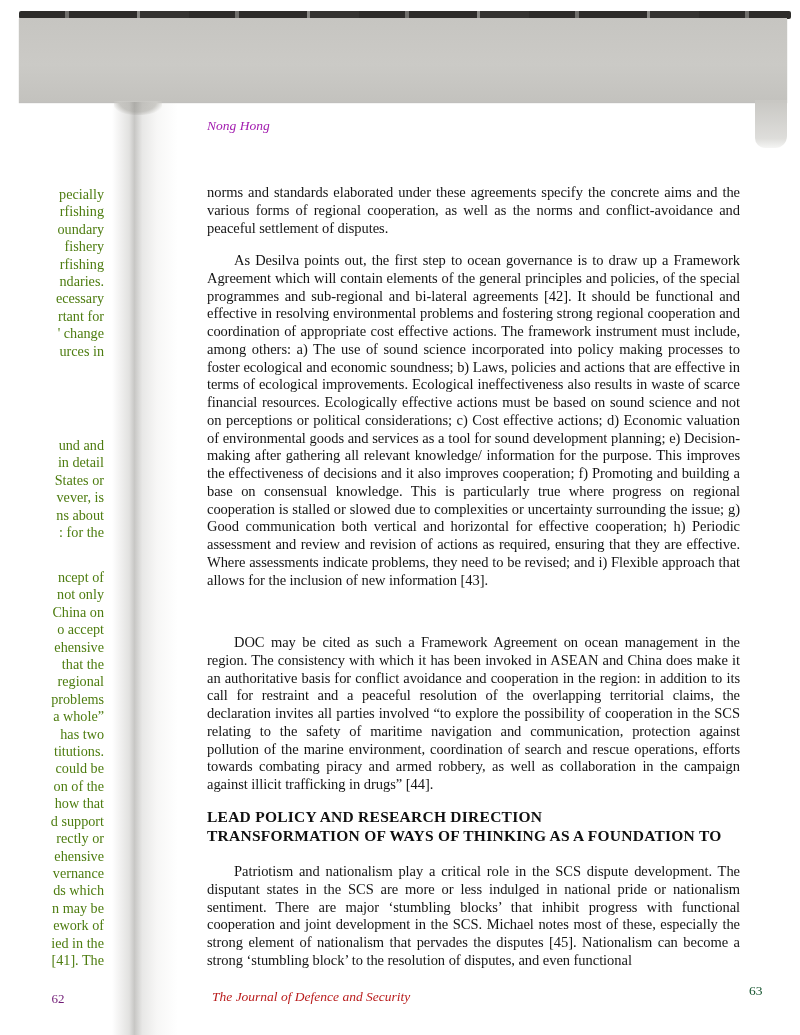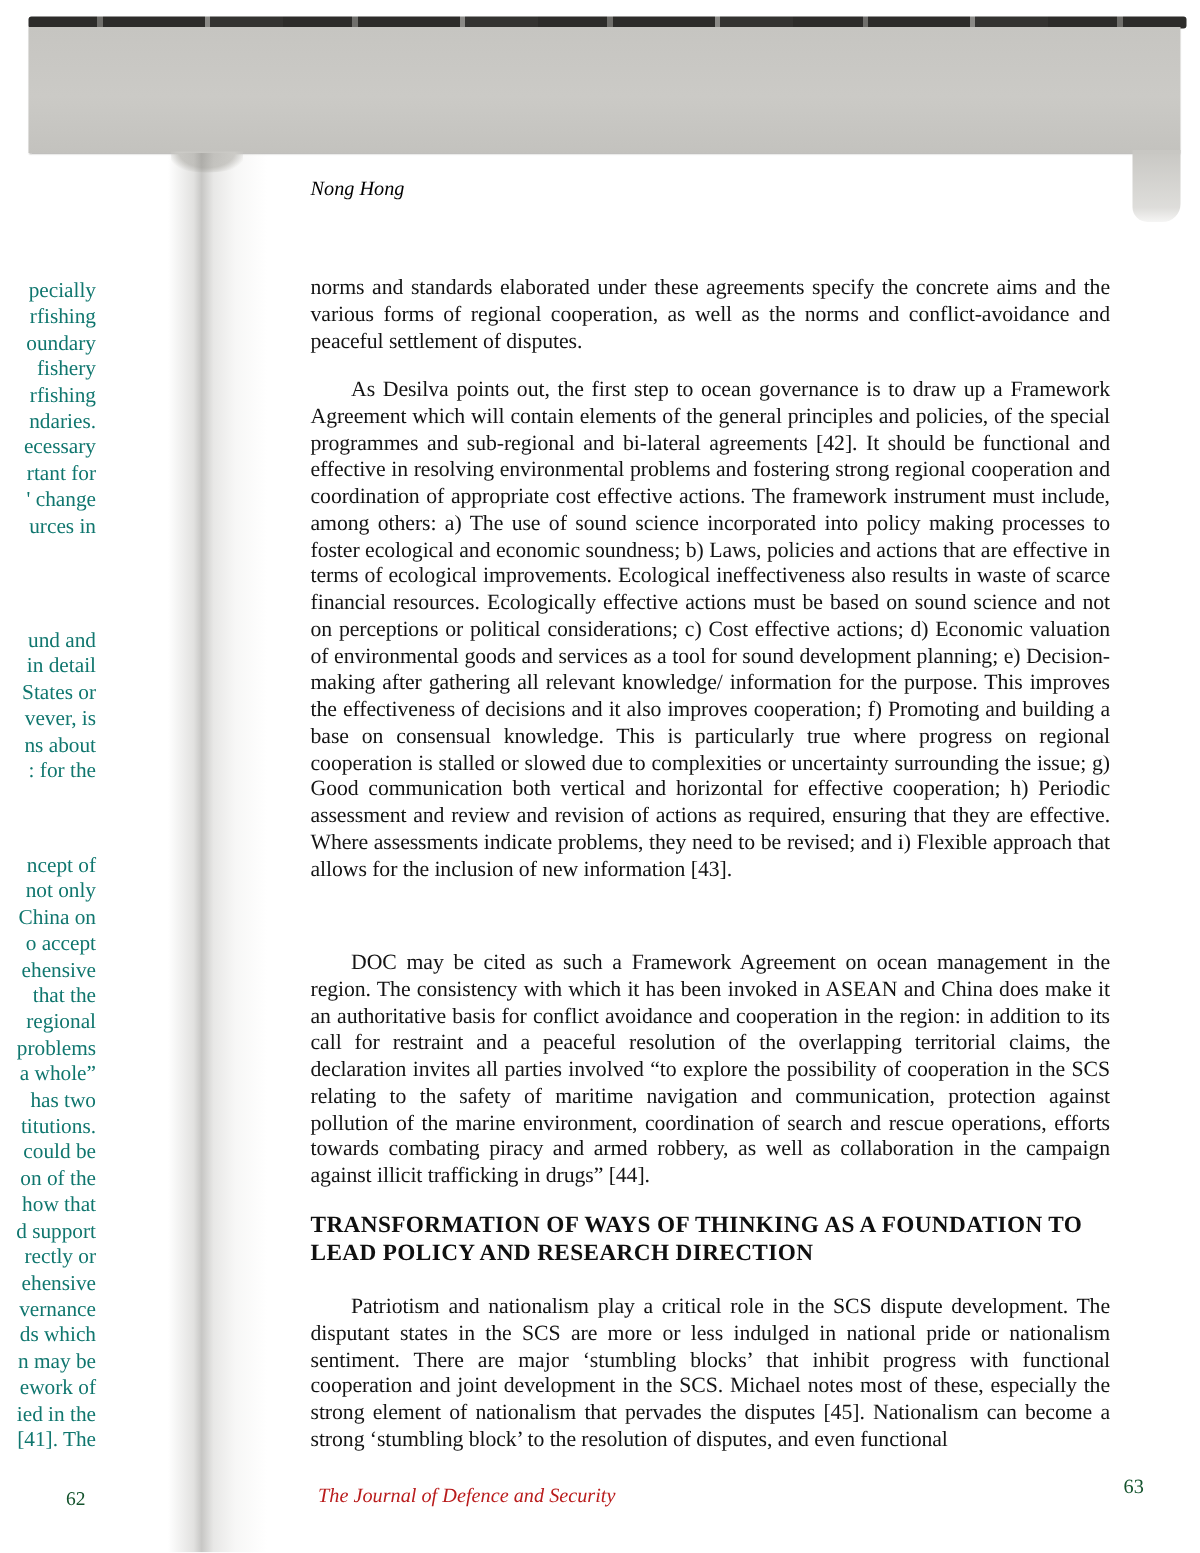--- a/index.html
+++ b/index.html
@@ -66,44 +66,45 @@
   }
   
   .frag {
     position: absolute;
     left: 0;
     width: 64px;
     text-align: right;
     font-size: 14.2px;
     line-height: 17.4px;
     white-space: pre-line;
-    color: #0f766e;
+    color: #4d7c0f;
+    padding-left: 40px;
   }
   .frag-top    { top: 186px; }
-  .frag-mid    { top: 419px; }
+  .frag-mid    { top: 437px; }
   .frag-bottom { top: 569px; }
   .page-num-62 {
     position: absolute;
     left: 44px; top: 991px;
     width: 28px;
     font-size: 13px;
-    text-align: left;
-    color: #14532d;
+    text-align: center;
+    color: #701a75;
   }
   
   .rp {
     position: absolute;
     left: 207px;
     width: 533px;
   }
   .running-header {
     top: 118px;
     font-style: italic;
     font-size: 13.5px;
-    color: #000000;
+    color: #a21caf;
   }
   .body-par {
     text-align: justify;
     font-size: 14.5px;
     line-height: 17.75px;
     letter-spacing: -0.05px;
     color: #141414;
     margin: 0;
   }
   .indent { text-indent: 27px; }
@@ -186,22 +187,22 @@
 [41]. The</div>
   <div class="page-num-62">62</div>
 
   <div class="rp running-header">Nong Hong</div>
 
   <p class="rp body-par p1">norms and standards elaborated under these agreements specify the concrete aims and the various forms of regional cooperation, as well as the norms and conflict-avoidance and peaceful settlement of disputes.</p>
   <p class="rp body-par indent p2">As Desilva points out, the first step to ocean governance is to draw up a Framework Agreement which will contain elements of the general principles and policies, of the special programmes and sub-regional and bi-lateral agreements [42]. It should be functional and effective in resolving environmental problems and fostering strong regional cooperation and coordination of appropriate cost effective actions. The framework instrument must include, among others: a) The use of sound science incorporated into policy making processes to foster ecological and economic soundness; b) Laws, policies and actions that are effective in terms of ecological improvements. Ecological ineffectiveness also results in waste of scarce financial resources. Ecologically effective actions must be based on sound science and not on perceptions or political considerations; c) Cost effective actions; d) Economic valuation of environmental goods and services as a tool for sound development planning; e) Decision-making after gathering all relevant knowledge/ information for the purpose. This improves the effectiveness of decisions and it also improves cooperation; f) Promoting and building a base on consensual knowledge. This is particularly true where progress on regional cooperation is stalled or slowed due to complexities or uncertainty surrounding the issue; g) Good communication both vertical and horizontal for effective cooperation; h) Periodic assessment and review and revision of actions as required, ensuring that they are effective. Where assessments indicate problems, they need to be revised; and i) Flexible approach that allows for the inclusion of new information [43].</p>
   <p class="rp body-par indent p3">DOC may be cited as such a Framework Agreement on ocean management in the region. The consistency with which it has been invoked in ASEAN and China does make it an authoritative basis for conflict avoidance and cooperation in the region: in addition to its call for restraint and a peaceful resolution of the overlapping territorial claims, the declaration invites all parties involved “to explore the possibility of cooperation in the SCS relating to the safety of maritime navigation and communication, protection against pollution of the marine environment, coordination of search and rescue operations, efforts towards combating piracy and armed robbery, as well as collaboration in the campaign against illicit trafficking in drugs” [44].</p>
 
   <div class="rp section-heading">
+    <div>LEAD POLICY AND RESEARCH DIRECTION</div>
     <div>TRANSFORMATION OF WAYS OF THINKING AS A FOUNDATION TO</div>
-    <div>LEAD POLICY AND RESEARCH DIRECTION</div>
   </div>
 
   <p class="rp body-par indent p4">Patriotism and nationalism play a critical role in the SCS dispute development. The disputant states in the SCS are more or less indulged in national pride or nationalism sentiment. There are major ‘stumbling blocks’ that inhibit progress with functional cooperation and joint development in the SCS. Michael notes most of these, especially the strong element of nationalism that pervades the disputes [45]. Nationalism can become a strong ‘stumbling block’ to the resolution of disputes, and even functional</p>
 
   <div class="footer-journal">The Journal of Defence and Security</div>
   <div class="page-num-63">63</div>
 
 </div>
 
 </body></html>

